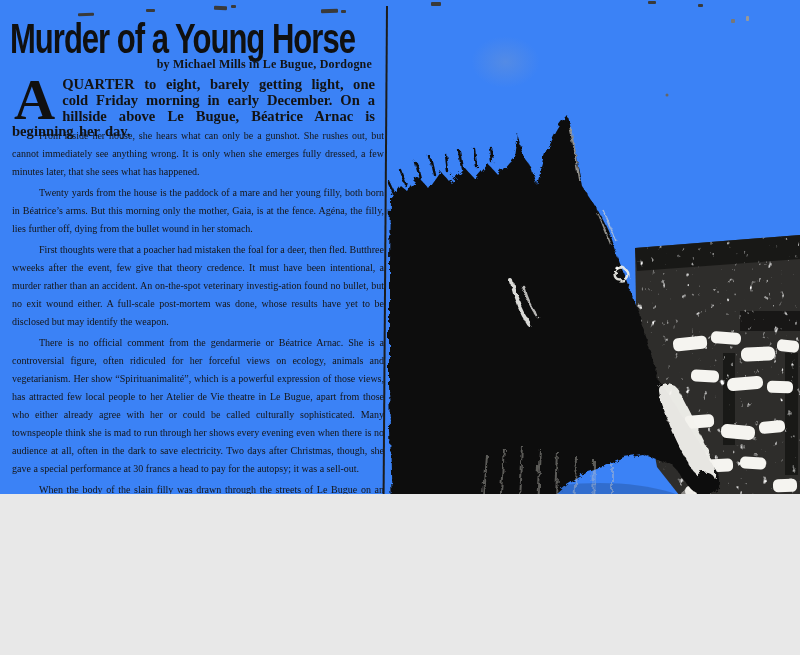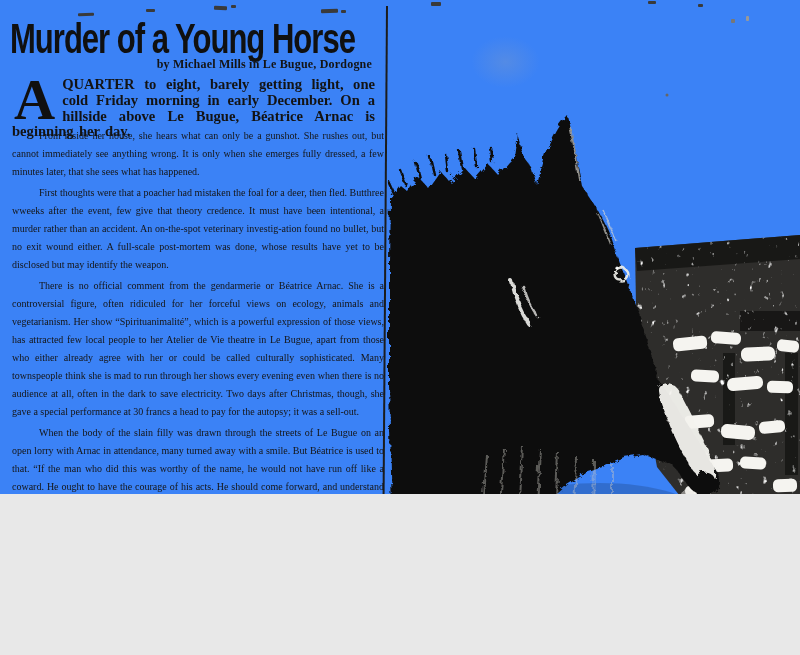--- a/index.html
+++ b/index.html
@@ -88,20 +88,21 @@
   <h1 class="headline">Murder of a Young Horse</h1>
   <div class="byline">by Michael Mills in Le Bugue, Dordogne</div>
   <div class="vrule"></div>
 
   <div class="lead">
     <span class="dropcap">A</span><span>QUARTER to eight, barely getting light, one cold Friday morning in early December. On a hillside above Le Bugue, Béatrice Arnac is beginning her day.</span>
   </div>
 
   <div class="body">
     <p>From inside her house, she hears what can only be a gunshot. She rushes out, but cannot immediately see anything wrong. It is only when she emerges fully dressed, a few minutes later, that she sees what has happened.</p>
+    <p>Twenty yards from the house is the paddock of a mare and her young filly, both born in Béatrice’s arms. But this morning only the mother, Gaia, is at the fence. Agéna, the filly, lies further off, dying from the bullet wound in her stomach.</p>
     <p>First thoughts were that a poacher had mistaken the foal for a deer, then fled. Butthree wweeks after the event, few give that theory credence. It must have been intentional, a murder rather than an accident. An on-the-spot veterinary investig-ation found no bullet, but no exit wound either. A full-scale post-mortem was done, whose results have yet to be disclosed but may identify the weapon.</p>
     <p>There is no official comment from the gendarmerie or Béatrice Arnac. She is a controversial figure, often ridiculed for her forceful views on ecology, animals and vegetarianism. Her show “Spirituanimalité”, which is a powerful expression of those views, has attracted few local people to her Atelier de Vie theatre in Le Bugue, apart from those who either already agree with her or could be called culturally sophisticated. Many townspeople think she is mad to run through her shows every evening even when there is no audience at all, often in the dark to save electricity. Two days after Christmas, though, she gave a special performance at 30 francs a head to pay for the autopsy; it was a sell-out.</p>
     <p>When the body of the slain filly was drawn through the streets of Le Bugue on an open lorry with Arnac in attendance, many turned away with a smile. But Béatrice is used to that. “If the man who did this was worthy of the name, he would not have run off like a coward. He ought to have the courage of his acts. He should come forward, and understand the pain he has caused!”</p>
     <p>The forceful continues.</p>
   </div>
 
   <div class="footer">
     <span class="pg">Page II - January 1996</span><span class="src">- Aquitaine News</span>
   </div>
 

